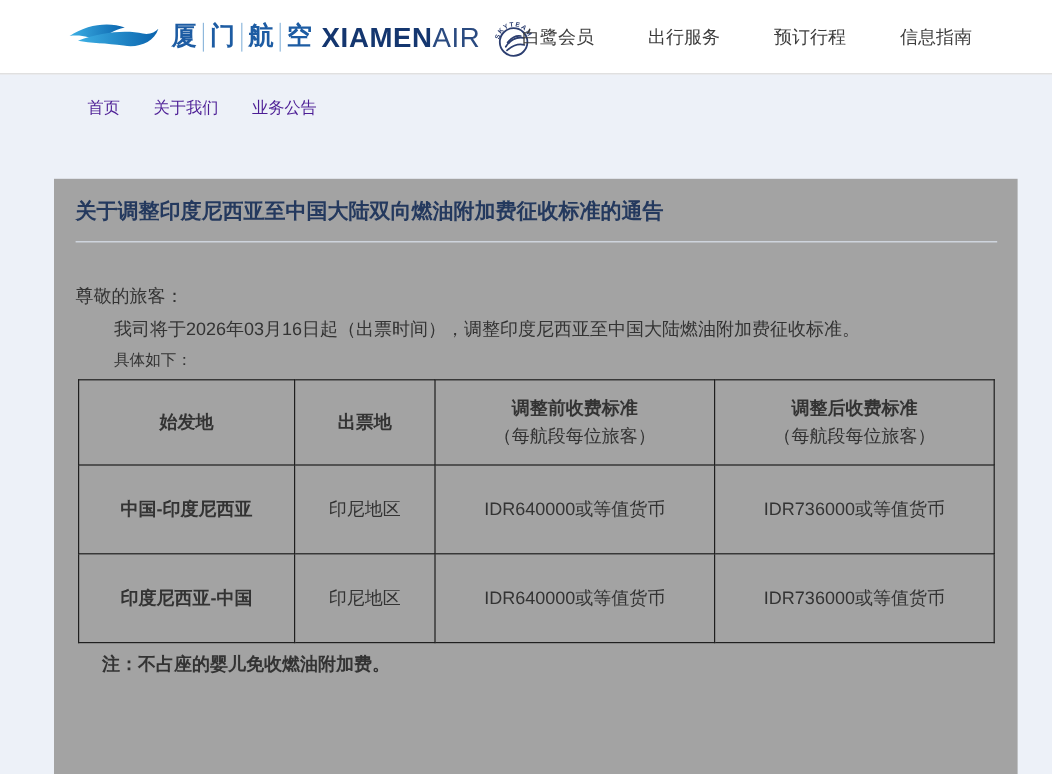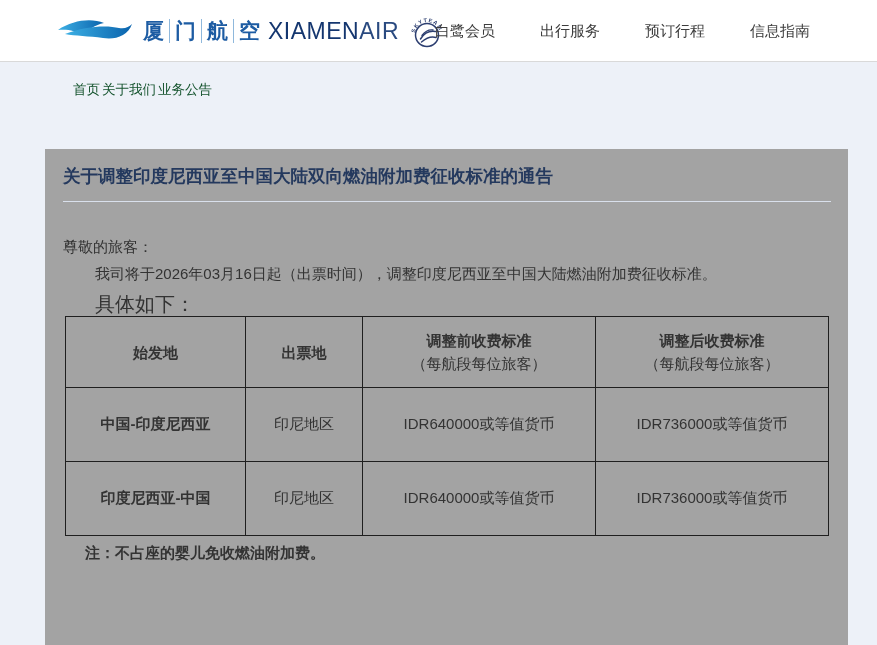--- a/index.html
+++ b/index.html
@@ -21,56 +21,56 @@
     display: flex; align-items: center; cursor: pointer;
   }
   .bird { width: 76px; height: 30px; margin-right: 5px; }
   .logo-cn { display: flex; align-items: center; }
   .logo-cn span {
     font-size: 21px; font-weight: bold; color: #1d5ca3;
     padding: 0 5px; line-height: 24px;
   }
   .logo-cn span + span { border-left: 1px solid #8fb8dc; }
   .logo-en { margin-left: 3px; font-size: 23px; color: #14366f; letter-spacing: 0.5px; }
-  .logo-en .b { font-weight: 400; }
+  .logo-en .b { font-weight: 700; }
   .logo-en .l { font-weight: 400; color: #2a4a80; }
   .skyteam { width: 38px; height: 40px; margin-left: 9px; }
 
   .nav {
     position: absolute; left: 435px; top: 0; height: 62px;
     display: flex; align-items: center; gap: 45px; text-align: center;
   }
   .nav-item {
     font-size: 15px; color: #3d3d3d; white-space: nowrap; cursor: pointer;
   }
 
   
   .breadcrumb {
     position: absolute; left: 73px; top: 81px;
-    display: flex; gap: 2px; font-size: 13.5px; color: #14532d;
+    display: flex; gap: 28px; font-size: 13.5px; color: #4c1d95;
   }
   .crumb { cursor: pointer; white-space: nowrap; }
 
   
   .card {
     position: absolute; left: 45px; top: 110px; width: 803px; height: 535px;
     background: #a3a3a3;
     margin-top: 39px;
   }
   .notice-title {
     position: absolute; left: 18px; top: 16px; width: 760px;
     font-size: 17.5px; font-weight: bold; color: #24395e; line-height: 22px;
   }
   .title-divider {
     position: absolute; left: 18px; top: 52px; width: 768px; height: 0;
     border-top: 1px solid #d9e0ec;
   }
   .greeting { position: absolute; left: 18px; top: 89px; font-size: 15px; color: #333; }
   .para1    { position: absolute; left: 50px; top: 116px; font-size: 15px; color: #333; width: 740px; }
-  .para2    { position: absolute; left: 50px; top: 142px; font-size: 20px; color: #333; }
+  .para2    { position: absolute; left: 50px; top: 142px; font-size: 13px; color: #333; }
 
   
   .fee-table {
     position: absolute; left: 20px; top: 167px;
     border-collapse: collapse; table-layout: fixed; width: 763px;
     font-size: 15px; color: #333;
   }
   .fee-table th, .fee-table td {
     border: 1px solid #1f1f1f; text-align: center; vertical-align: middle;
     padding: 0 4px;

